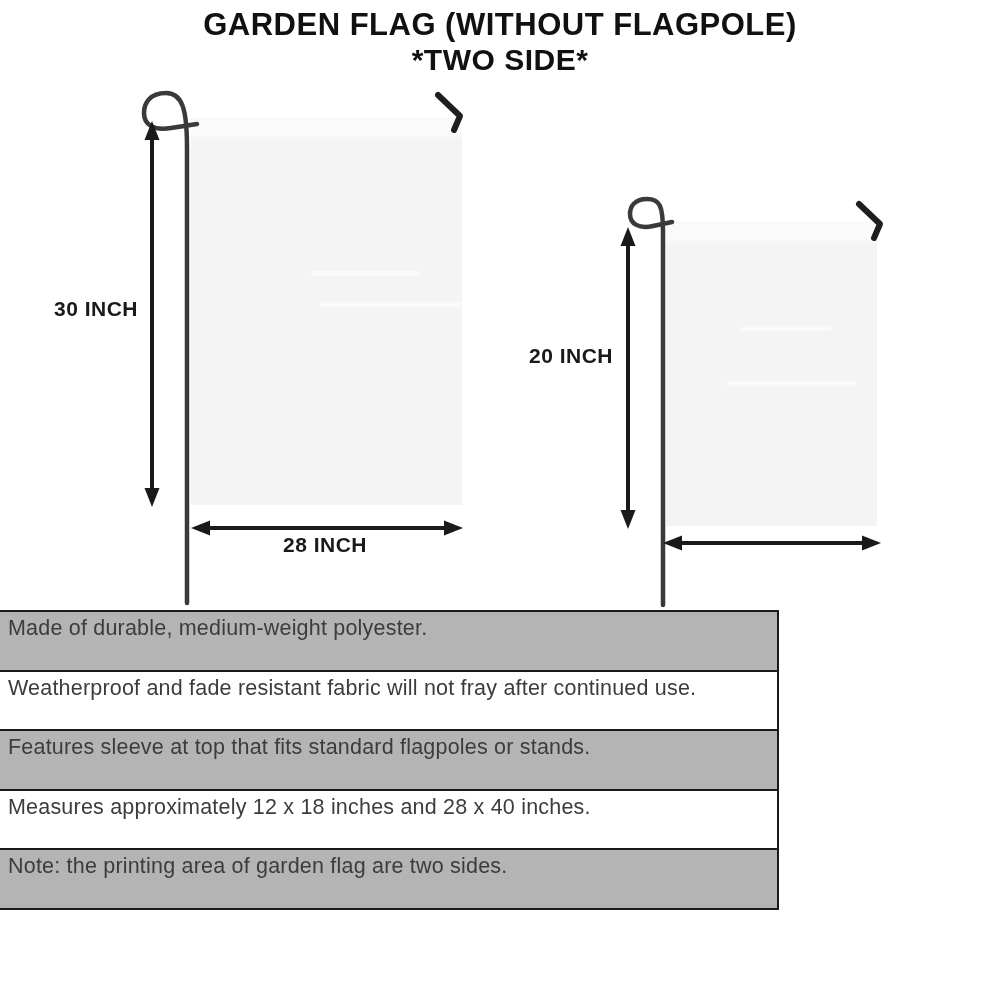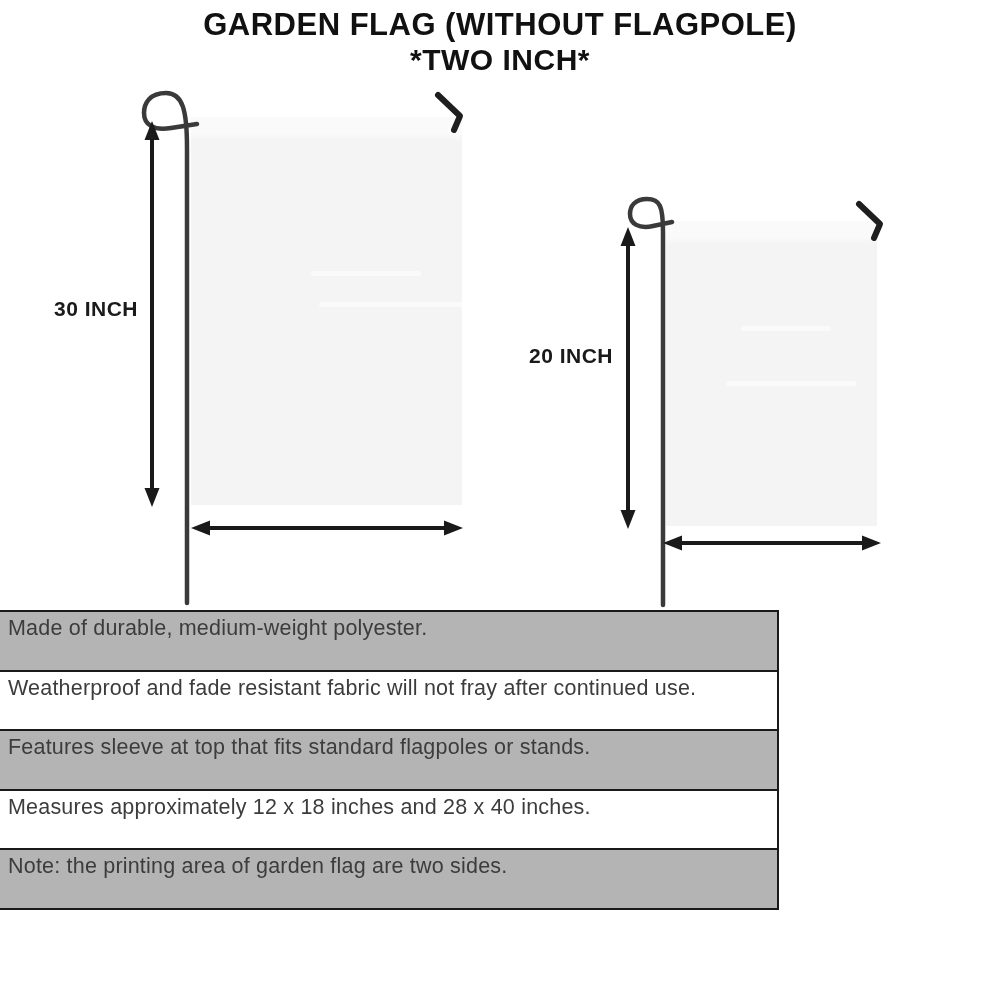--- a/index.html
+++ b/index.html
@@ -68,21 +68,21 @@
   .feature-row.shaded { background: #b4b4b4; }
   .feature-row.plain  { background: #ffffff; }
 </style>
 </head>
 <body>
 
 <div id="canvas">
 
   <div class="title-wrap">
     <div class="title-line1">GARDEN FLAG (WITHOUT FLAGPOLE)</div>
-    <div class="title-line2">*TWO INCH*</div>
+    <div class="title-line2">*TWO SIDE*</div>
   </div>
 
   <div id="flag-large" class="flag">
     <div class="fold" style="left:120px; top:154px; width:110px;"></div>
     <div class="fold" style="left:128px; top:185px; width:150px;"></div>
   </div>
   <div id="flag-small" class="flag">
     <div class="fold" style="left:75px; top:105px; width:90px;"></div>
     <div class="fold" style="left:60px; top:160px; width:130px;"></div>
   </div>
@@ -116,20 +116,21 @@
     </g>
 
     <g stroke="#1a1a1a" fill="#1a1a1a">
       <line x1="677" y1="543" x2="868" y2="543" stroke-width="4"></line>
       <polygon points="663,543 682,550.5 682,535.5" stroke="none"></polygon>
       <polygon points="881,543 862,550.5 862,535.5" stroke="none"></polygon>
     </g>
   </svg>
 
   <div id="label-40" class="dim-label">30 INCH</div>
+  <div id="label-28" class="dim-label">28 INCH</div>
   <div id="label-18" class="dim-label">20 INCH</div>
 
   <div id="features-table">
     <div class="feature-row shaded">Made of durable, medium-weight polyester.</div>
     <div class="feature-row plain">Weatherproof and fade resistant fabric will not fray after continued use.</div>
     <div class="feature-row shaded">Features sleeve at top that fits standard flagpoles or stands.</div>
     <div class="feature-row plain">Measures approximately 12 x 18 inches and 28 x 40 inches.</div>
     <div class="feature-row shaded">Note: the printing area of garden flag are two sides.</div>
   </div>
 

